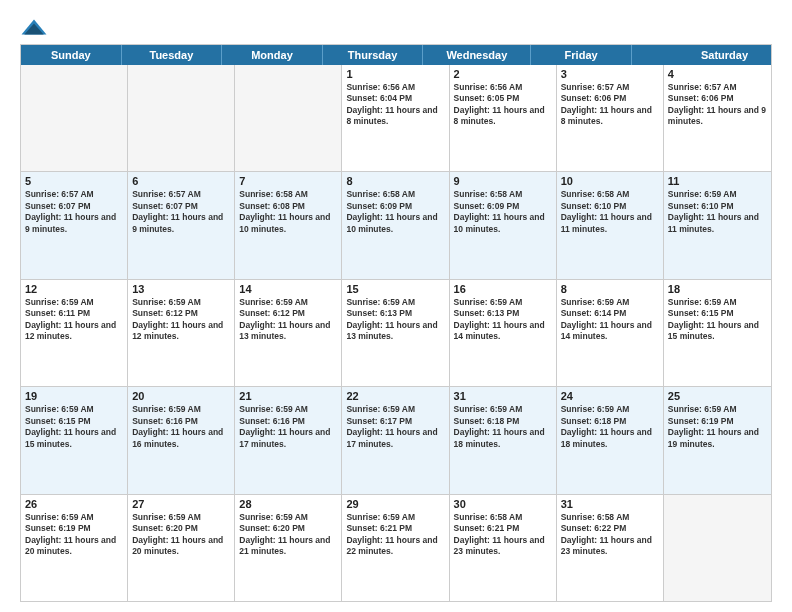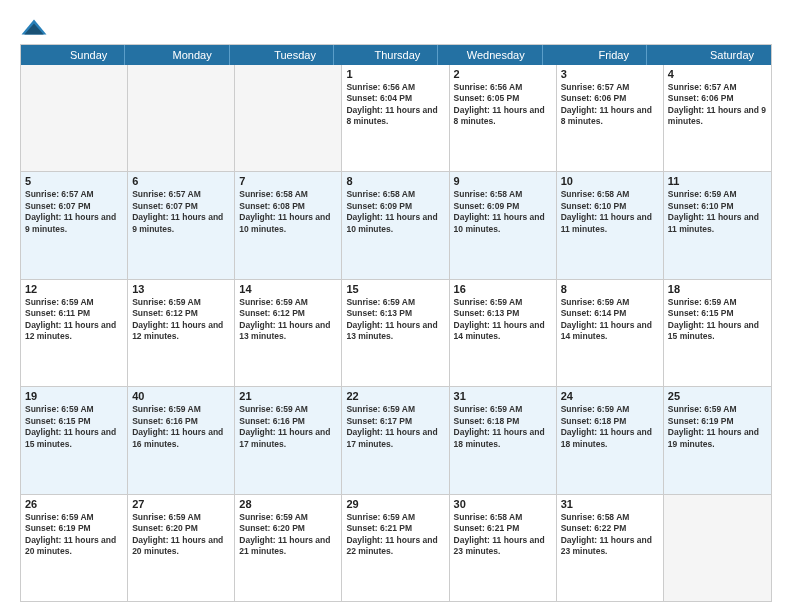--- a/index.html
+++ b/index.html
@@ -58,24 +58,24 @@
       border: 1px solid #ccc;
     }
     .cal-header {
       display: grid;
       grid-template-columns: repeat(7, 1fr);
       background: #2471a3;
     }
     .cal-header-cell {
       color: #fff;
       font-size: 11px;
-      font-weight: normal;
-      padding: 4px 17px;
+      font-weight: bold;
+      padding: 4px 23px;
       border-right: 1px solid #5b9ec9;
-      text-align: right;
+      text-align: center;
     }
     .cal-header-cell:last-child { border-right: none; margin-left: 46px; }
     .cal-body {
       flex: 1;
       display: flex;
       flex-direction: column;
     }
     .cal-row {
       display: grid;
       grid-template-columns: repeat(7, 1fr);
@@ -132,22 +132,22 @@
     </div>
     <div class="title-block">
       <h1></h1>
       <h2></h2>
     </div>
   </div>
 
   <div class="calendar">
     <div class="cal-header">
     <div class="cal-header-cell">Sunday</div>
+        <div class="cal-header-cell">Tuesday</div>
         <div class="cal-header-cell">Monday</div>
-        <div class="cal-header-cell">Tuesday</div>
         <div class="cal-header-cell">Thursday</div>
         <div class="cal-header-cell">Wednesday</div>
         <div class="cal-header-cell">Friday</div>
         <div class="cal-header-cell">Saturday</div>
       </div>
     <div class="cal-body">
     <div class="cal-row">
           <div class="cal-cell empty"></div>
           <div class="cal-cell empty"></div>
           <div class="cal-cell empty"></div>
@@ -227,21 +227,21 @@
             <div class="day-num">18</div>
             <div class="cell-text">Sunrise: 6:59 AM<br>Sunset: 6:15 PM<br>Daylight: 11 hours and 15 minutes.</div>
           </div>
         </div>
         <div class="cal-row">
           <div class="cal-cell">
             <div class="day-num">19</div>
             <div class="cell-text">Sunrise: 6:59 AM<br>Sunset: 6:15 PM<br>Daylight: 11 hours and 15 minutes.</div>
           </div>
           <div class="cal-cell">
-            <div class="day-num">40</div>
+            <div class="day-num">20</div>
             <div class="cell-text">Sunrise: 6:59 AM<br>Sunset: 6:16 PM<br>Daylight: 11 hours and 16 minutes.</div>
           </div>
           <div class="cal-cell">
             <div class="day-num">21</div>
             <div class="cell-text">Sunrise: 6:59 AM<br>Sunset: 6:16 PM<br>Daylight: 11 hours and 17 minutes.</div>
           </div>
           <div class="cal-cell">
             <div class="day-num">22</div>
             <div class="cell-text">Sunrise: 6:59 AM<br>Sunset: 6:17 PM<br>Daylight: 11 hours and 17 minutes.</div>
           </div>

